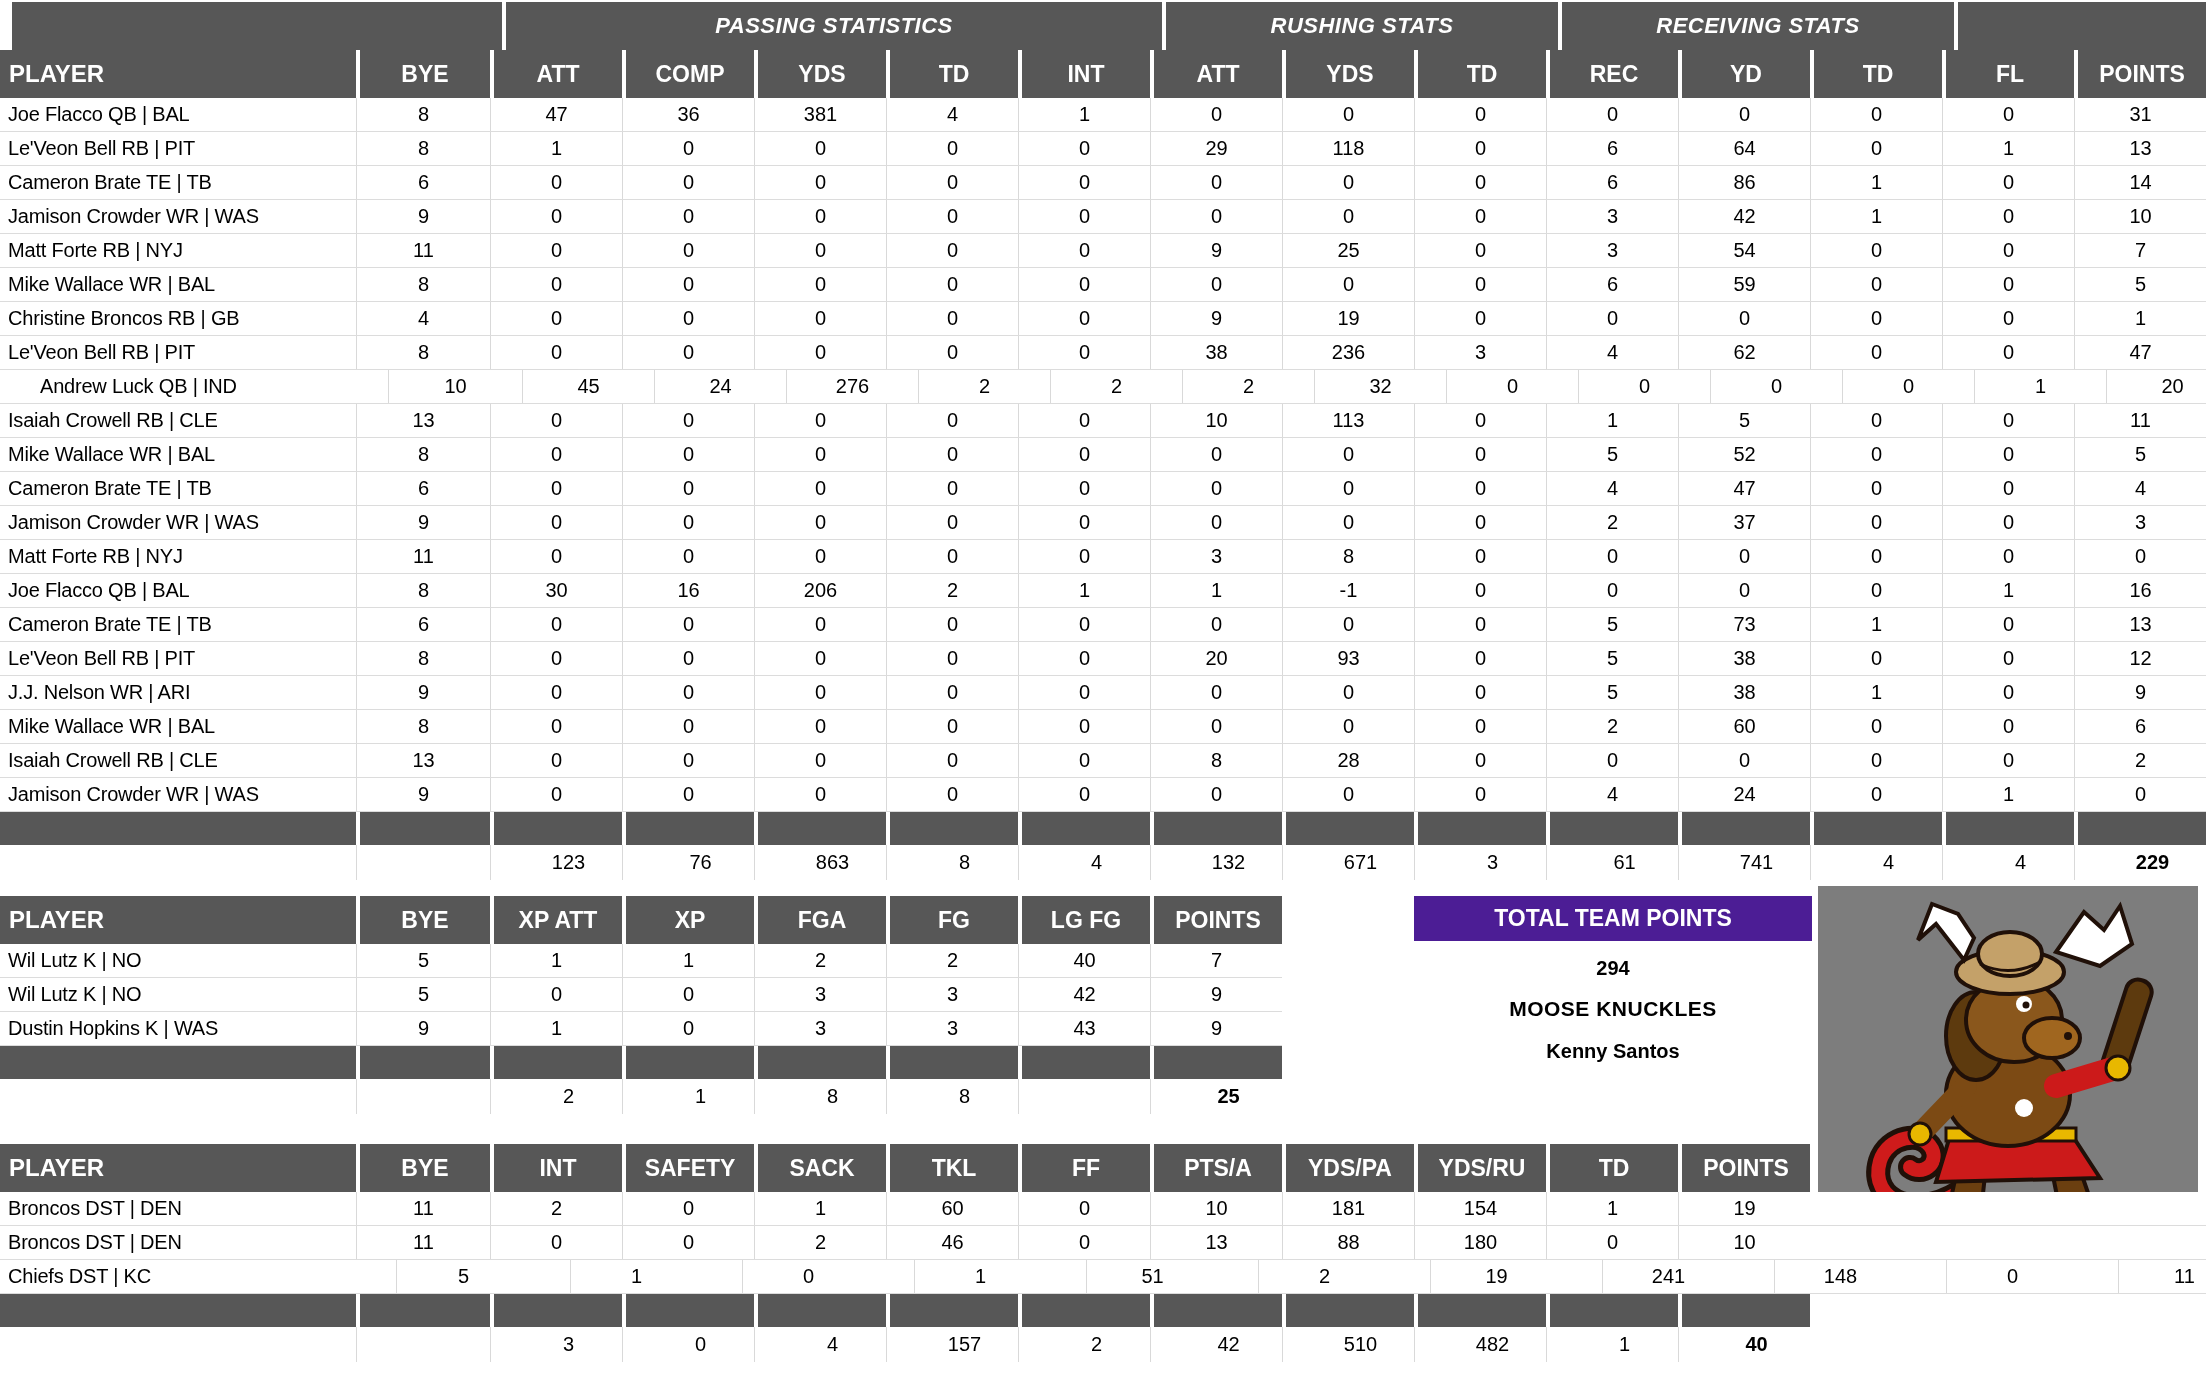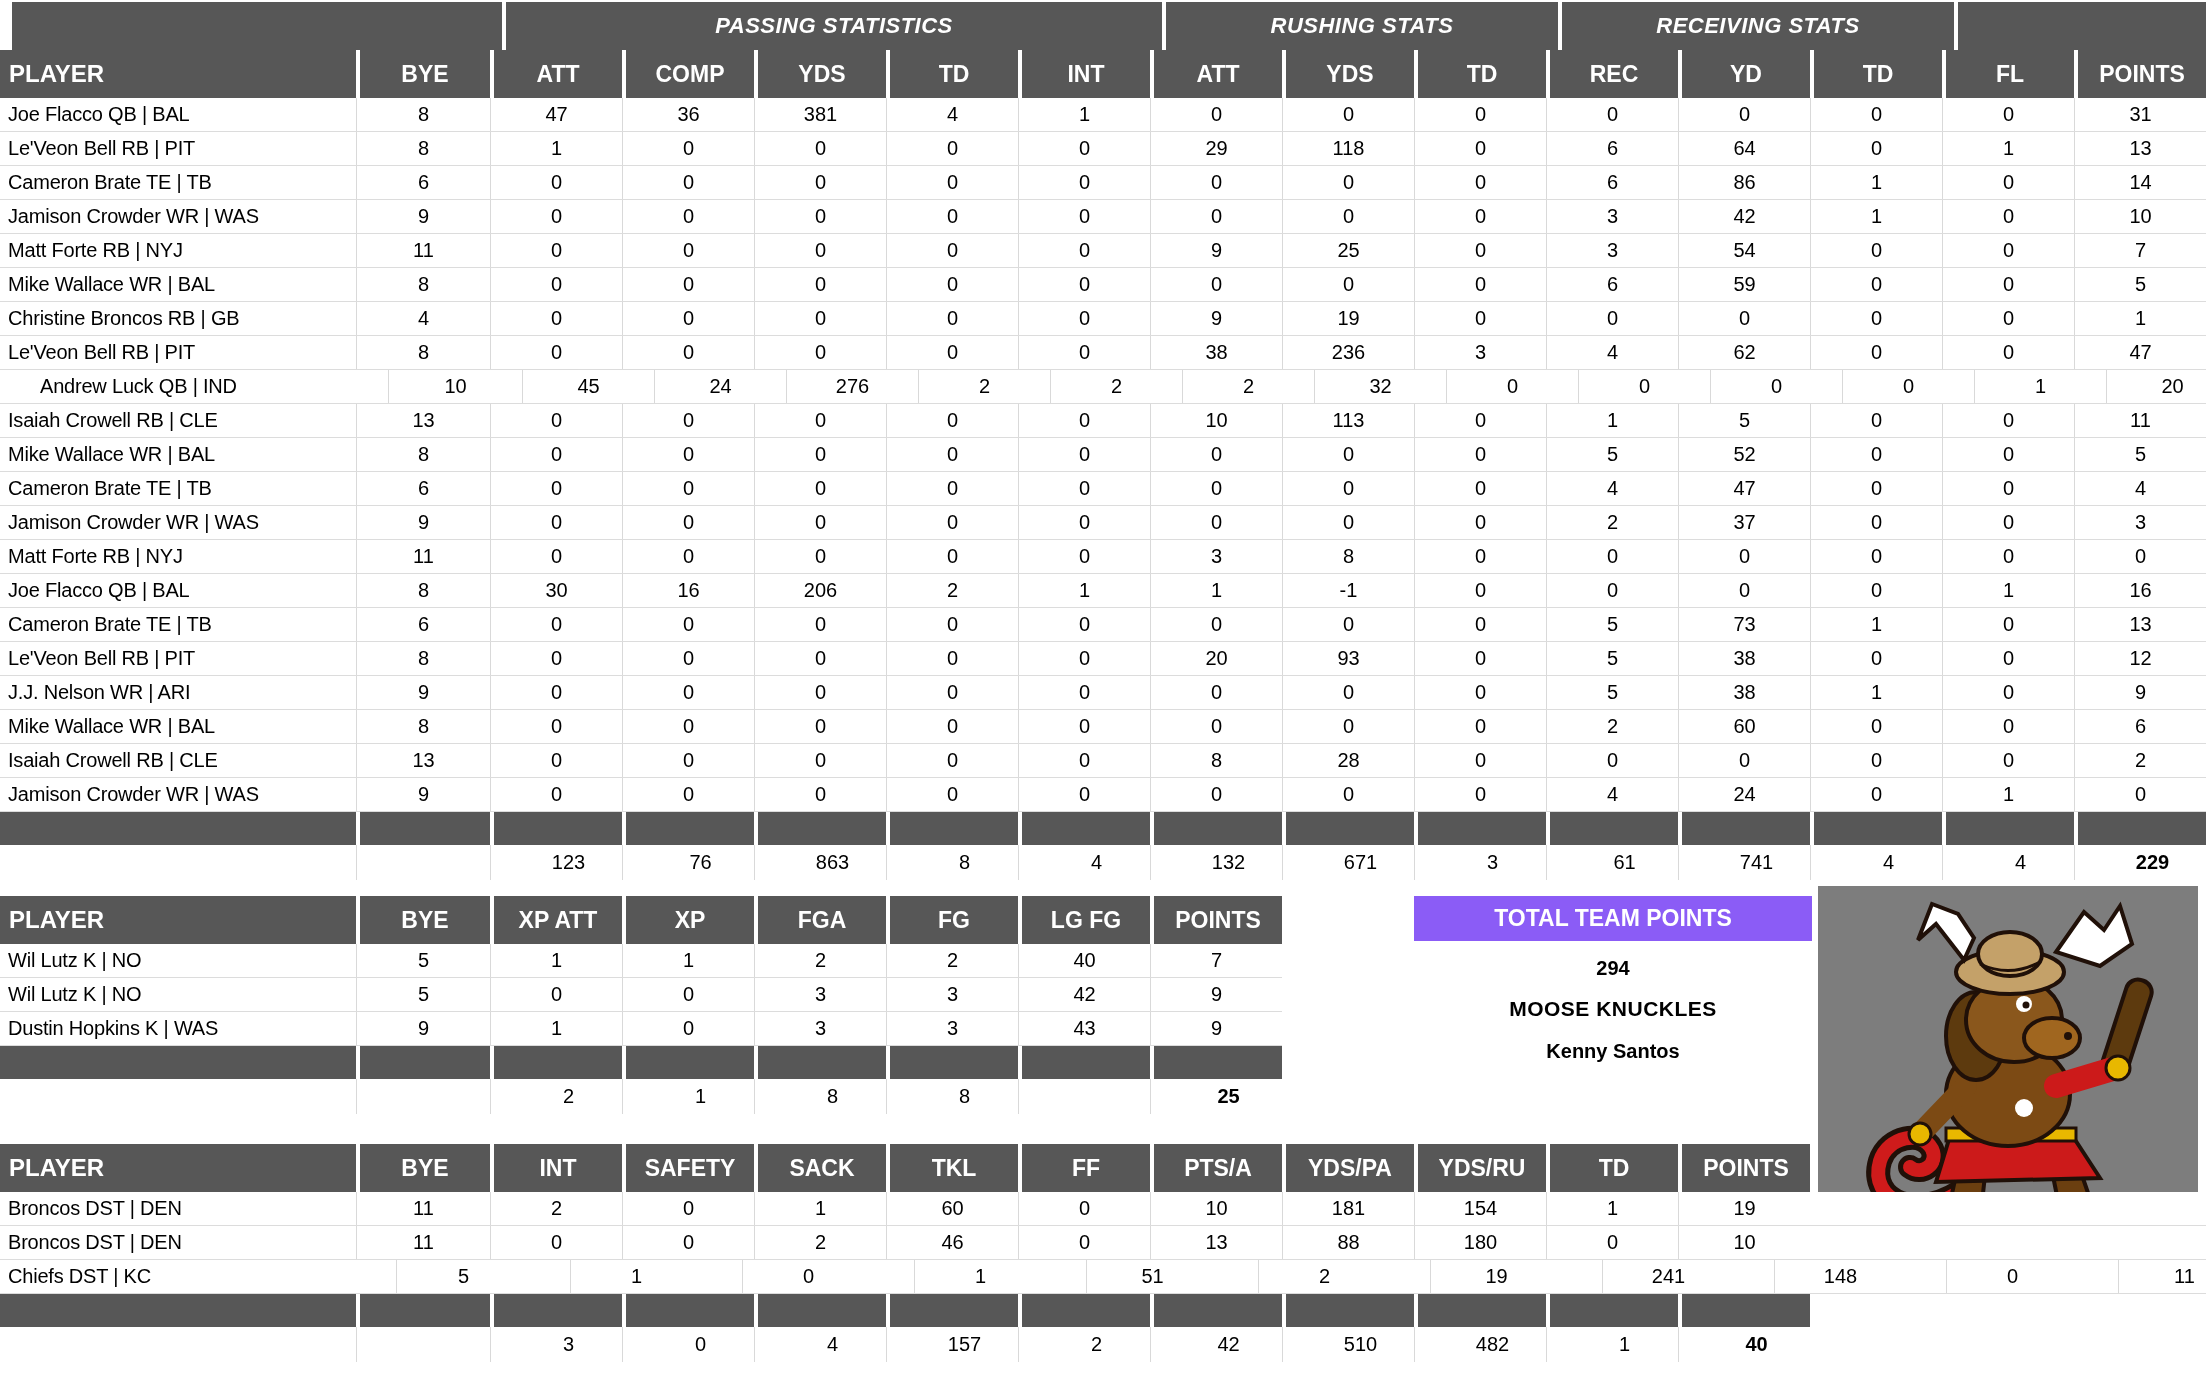--- a/index.html
+++ b/index.html
@@ -29,21 +29,21 @@
   .band-row{height:33px;}
   .bcell{background:#575757;}
   .bcell.sep{border-left:4px solid #ffffff;}
   .totals-row{height:35px;background:#ffffff;}
   .tcell{display:flex;align-items:center;justify-content:center;font-size:20px;color:#000;padding-left:24px;}
   .tcell.sep{border-left:1px solid #d9d9d9;}
   .tcell.bold{font-weight:bold;}
 
   
   .team-summary{position:absolute;left:1414px;top:896px;width:398px;text-align:center;color:#000;}
-  .summary-header{background:#8b5cf6;color:#fff;font-weight:bold;font-size:23px;height:45px;
+  .summary-header{background:#4c1d95;color:#fff;font-weight:bold;font-size:23px;height:45px;
                   display:flex;align-items:center;justify-content:center;}
   .summary-points{font-weight:bold;font-size:20px;margin-top:16px;}
   .summary-team{font-weight:bold;font-size:21px;margin-top:17px;letter-spacing:.5px;}
   .summary-owner{font-weight:bold;font-size:20px;margin-top:19px;}
 
   .mascot-panel{position:absolute;left:1818px;top:886px;width:380px;height:386px;}
 </style>
 </head>
 <body>
 

